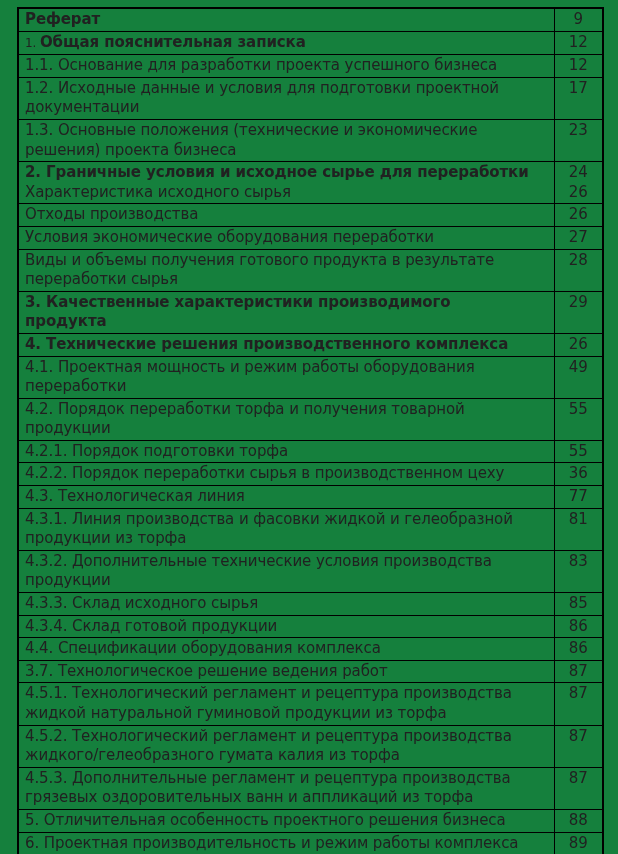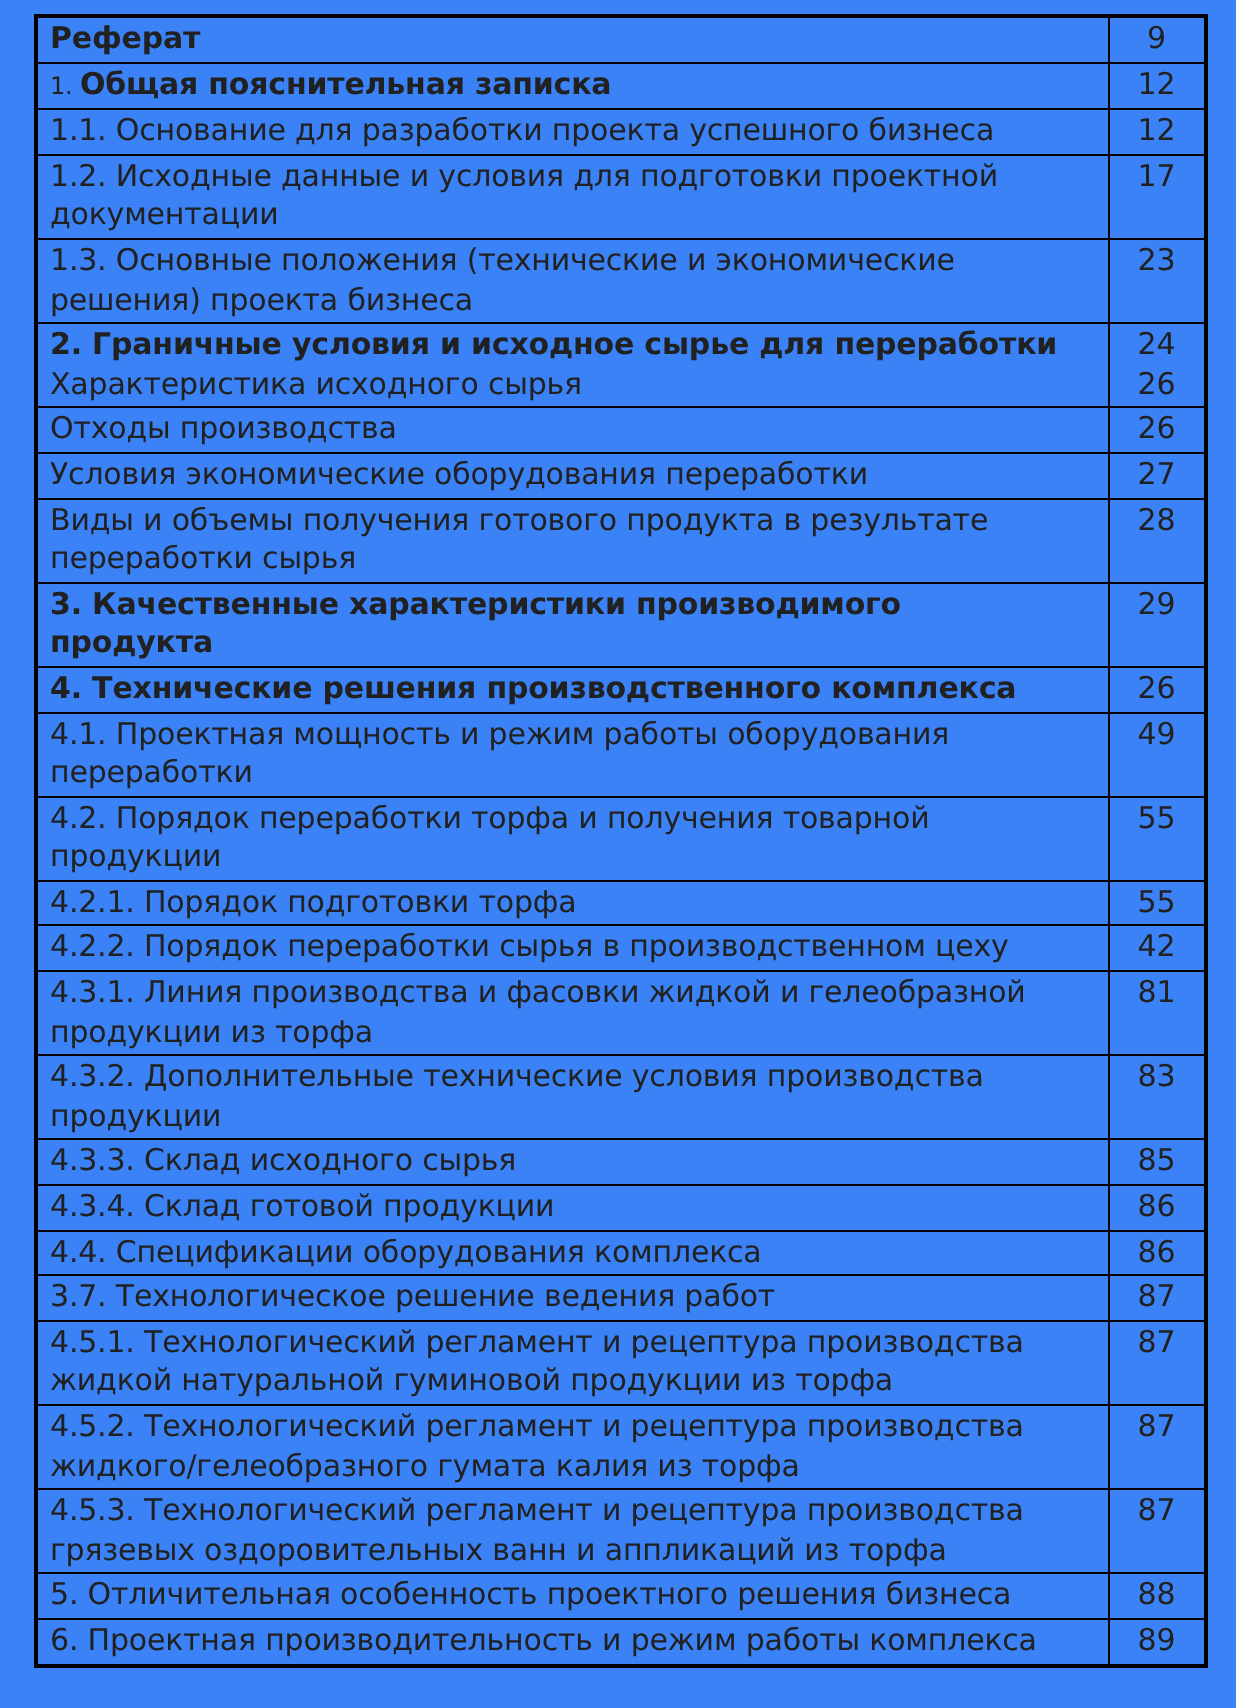--- a/index.html
+++ b/index.html
@@ -4,21 +4,21 @@
 <style>
   html, body {
     margin: 0;
     padding: 0;
     background: #ffffff;
   }
   .page {
     position: relative;
     width: 618px;
     height: 854px;
-    background: #3b82f6;
+    background: #15803d;
     font-family: "DejaVu Sans", "Liberation Sans", sans-serif;
     overflow: hidden;
   }
   table.toc {
     position: absolute;
     left: 17px;
     top: 7px;
     width: 585px;
     border-collapse: collapse;
     table-layout: fixed;
@@ -179,21 +179,29 @@
           </td>
           <td class="cell-page">
             <div class="page-num">55</div>
           </td>
         </tr>
         <tr>
           <td class="cell-title">
             <div class="entry">4.2.2. Порядок переработки сырья в производственном цеху</div>
           </td>
           <td class="cell-page">
-            <div class="page-num">42</div>
+            <div class="page-num">36</div>
+          </td>
+        </tr>
+        <tr>
+          <td class="cell-title">
+            <div class="entry">4.3. Технологическая линия</div>
+          </td>
+          <td class="cell-page">
+            <div class="page-num">77</div>
           </td>
         </tr>
         <tr>
           <td class="cell-title">
             <div class="entry">4.3.1. Линия производства и фасовки жидкой и гелеобразной
 продукции из торфа</div>
           </td>
           <td class="cell-page">
             <div class="page-num">81</div>
           </td>
@@ -252,21 +260,21 @@
           <td class="cell-title">
             <div class="entry">4.5.2. Технологический регламент и рецептура производства
 жидкого/гелеобразного гумата калия из торфа</div>
           </td>
           <td class="cell-page">
             <div class="page-num">87</div>
           </td>
         </tr>
         <tr>
           <td class="cell-title">
-            <div class="entry">4.5.3. Технологический регламент и рецептура производства
+            <div class="entry">4.5.3. Дополнительные регламент и рецептура производства
 грязевых оздоровительных ванн и аппликаций из торфа</div>
           </td>
           <td class="cell-page">
             <div class="page-num">87</div>
           </td>
         </tr>
         <tr>
           <td class="cell-title">
             <div class="entry">5. Отличительная особенность проектного решения бизнеса</div>
           </td>

